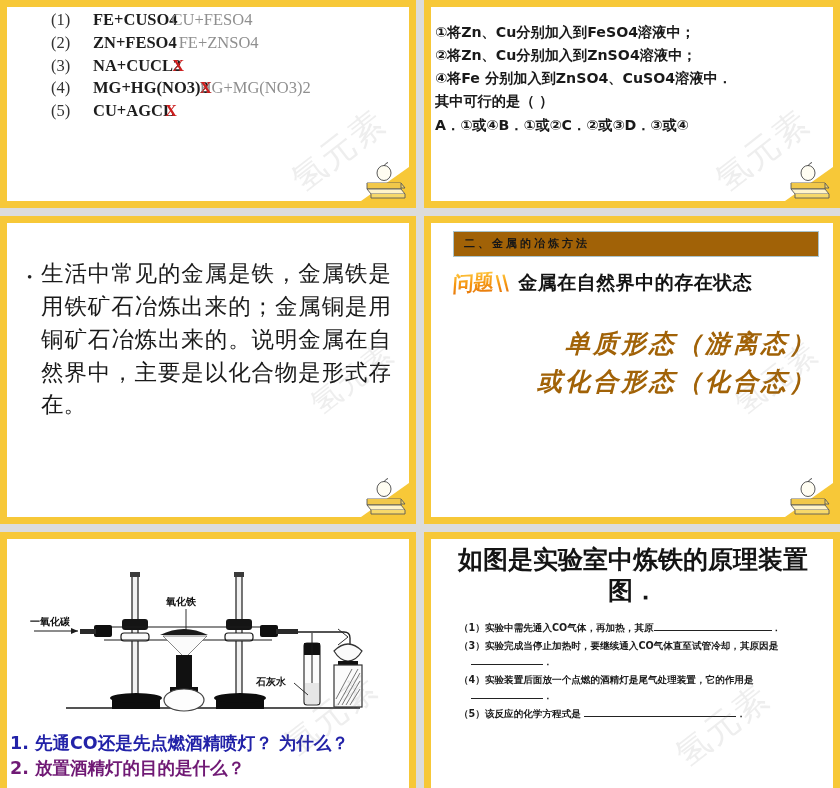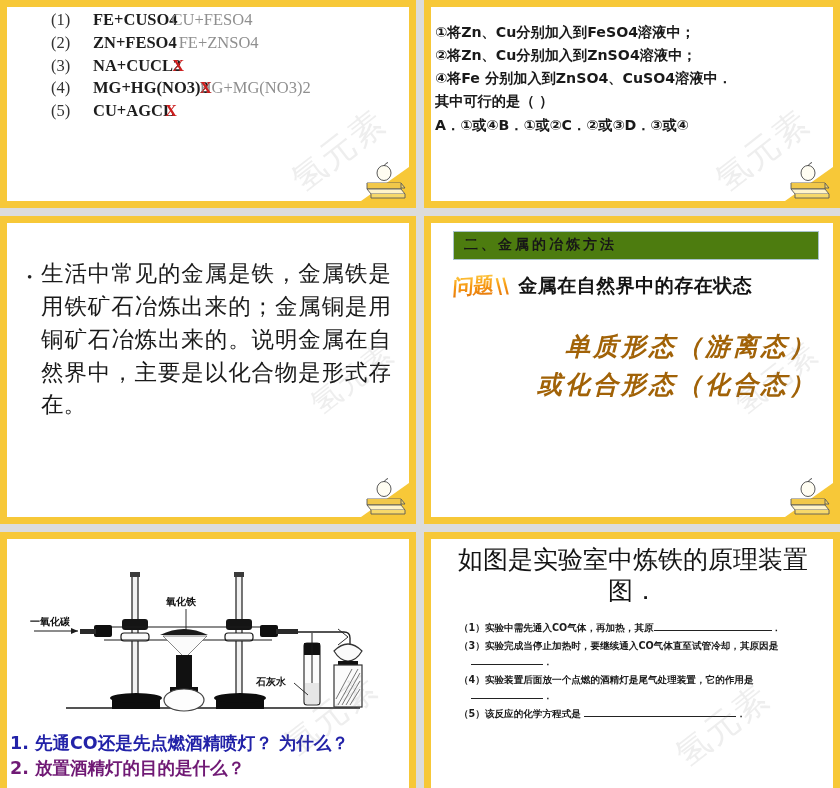--- a/index.html
+++ b/index.html
@@ -113,24 +113,24 @@
     font-size: 22.5px;
     line-height: 1.46;
     color: #1a1a1a;
     text-align: justify;
     font-family: "DejaVu Serif", "Liberation Serif", serif;
   }
 
   
   .sec-bar {
     margin: 8px 14px 0 22px;
-    background: #4d7c0f;
+    background: #a16207;
     border: 1px solid #a9c3cc;
     padding: 4px 10px 5px 10px;
-    font-size: 14px;
+    font-size: 11px;
     font-weight: 700;
     letter-spacing: 3px;
     color: #171717;
     font-family: "DejaVu Serif", "Liberation Serif", serif;
   }
   .q-row {
     display: flex;
     align-items: center;
     margin: 12px 0 0 22px;
   }
@@ -182,20 +182,21 @@
   .q-red  { color: #701a75; }
 
   
   .big-title {
     margin: 6px 10px 0 12px;
     font-size: 25px;
     line-height: 1.22;
     text-align: center;
     color: #141414;
     font-family: "DejaVu Serif", "Liberation Serif", serif;
+    font-weight: bold;
   }
   .fill-list {
     margin: 14px 8px 0 28px;
     font-size: 9.6px;
     line-height: 1.72;
     color: #1c1c1c;
     font-weight: 700;
     font-family: "DejaVu Sans", "Liberation Sans", sans-serif;
   }
   .fill-item { margin-bottom: 1px; }

